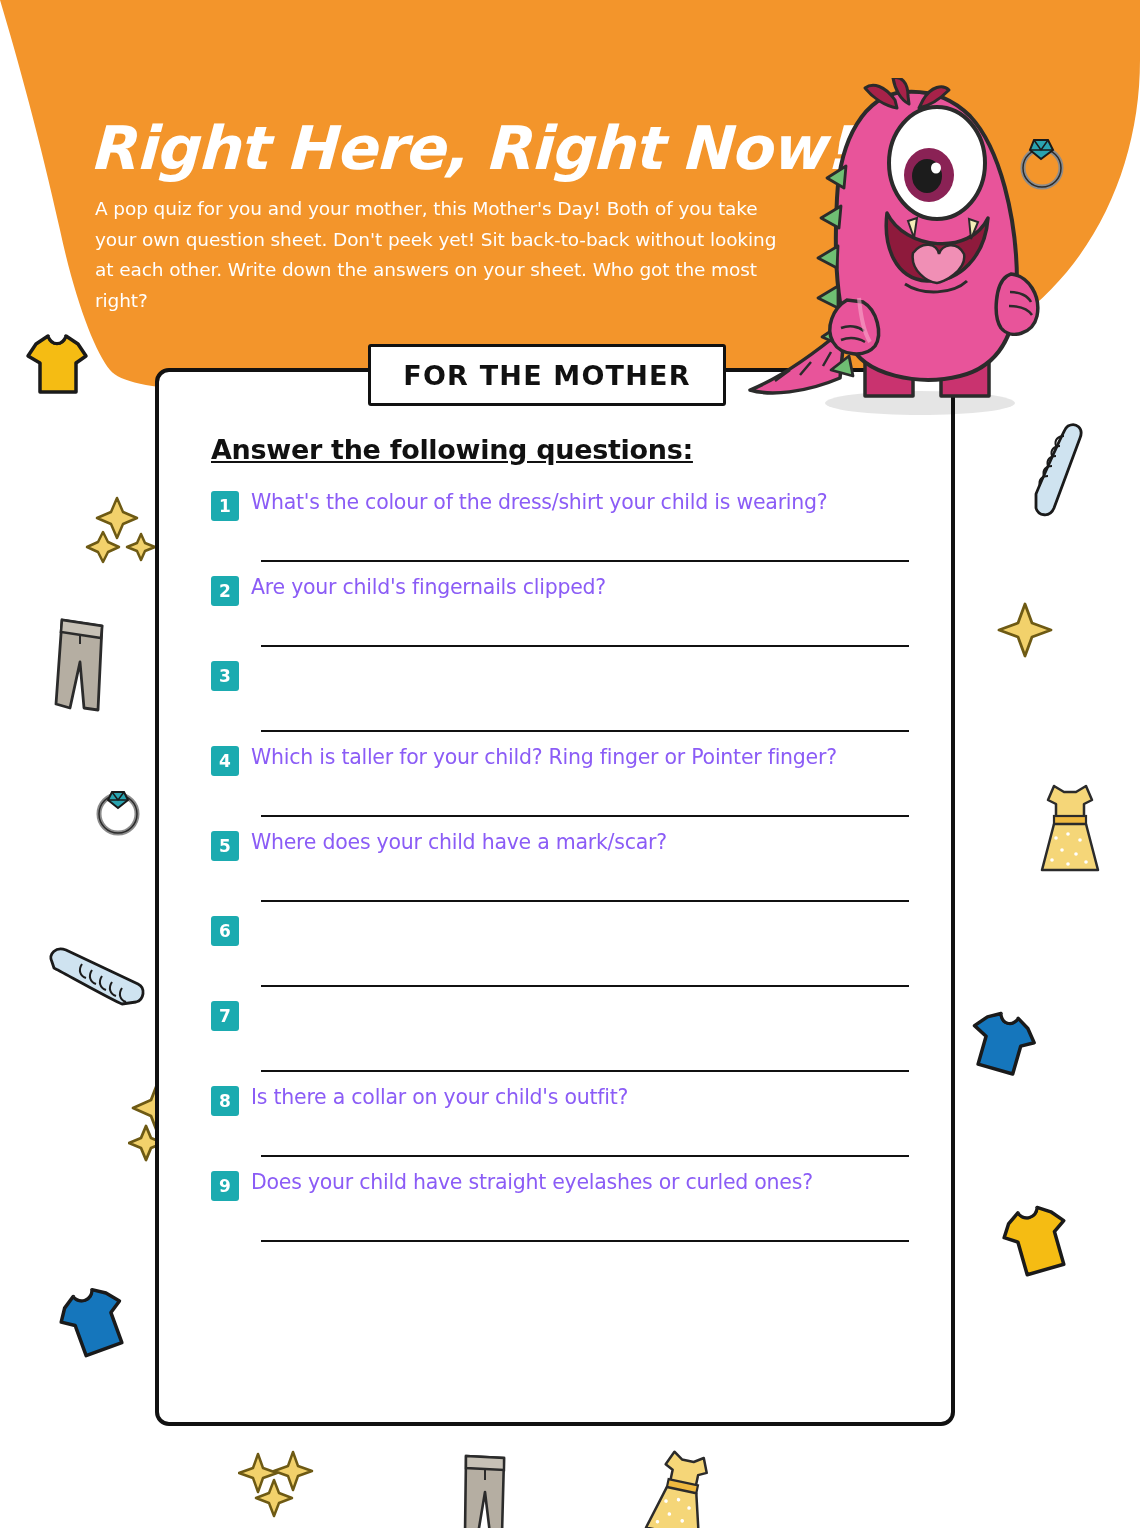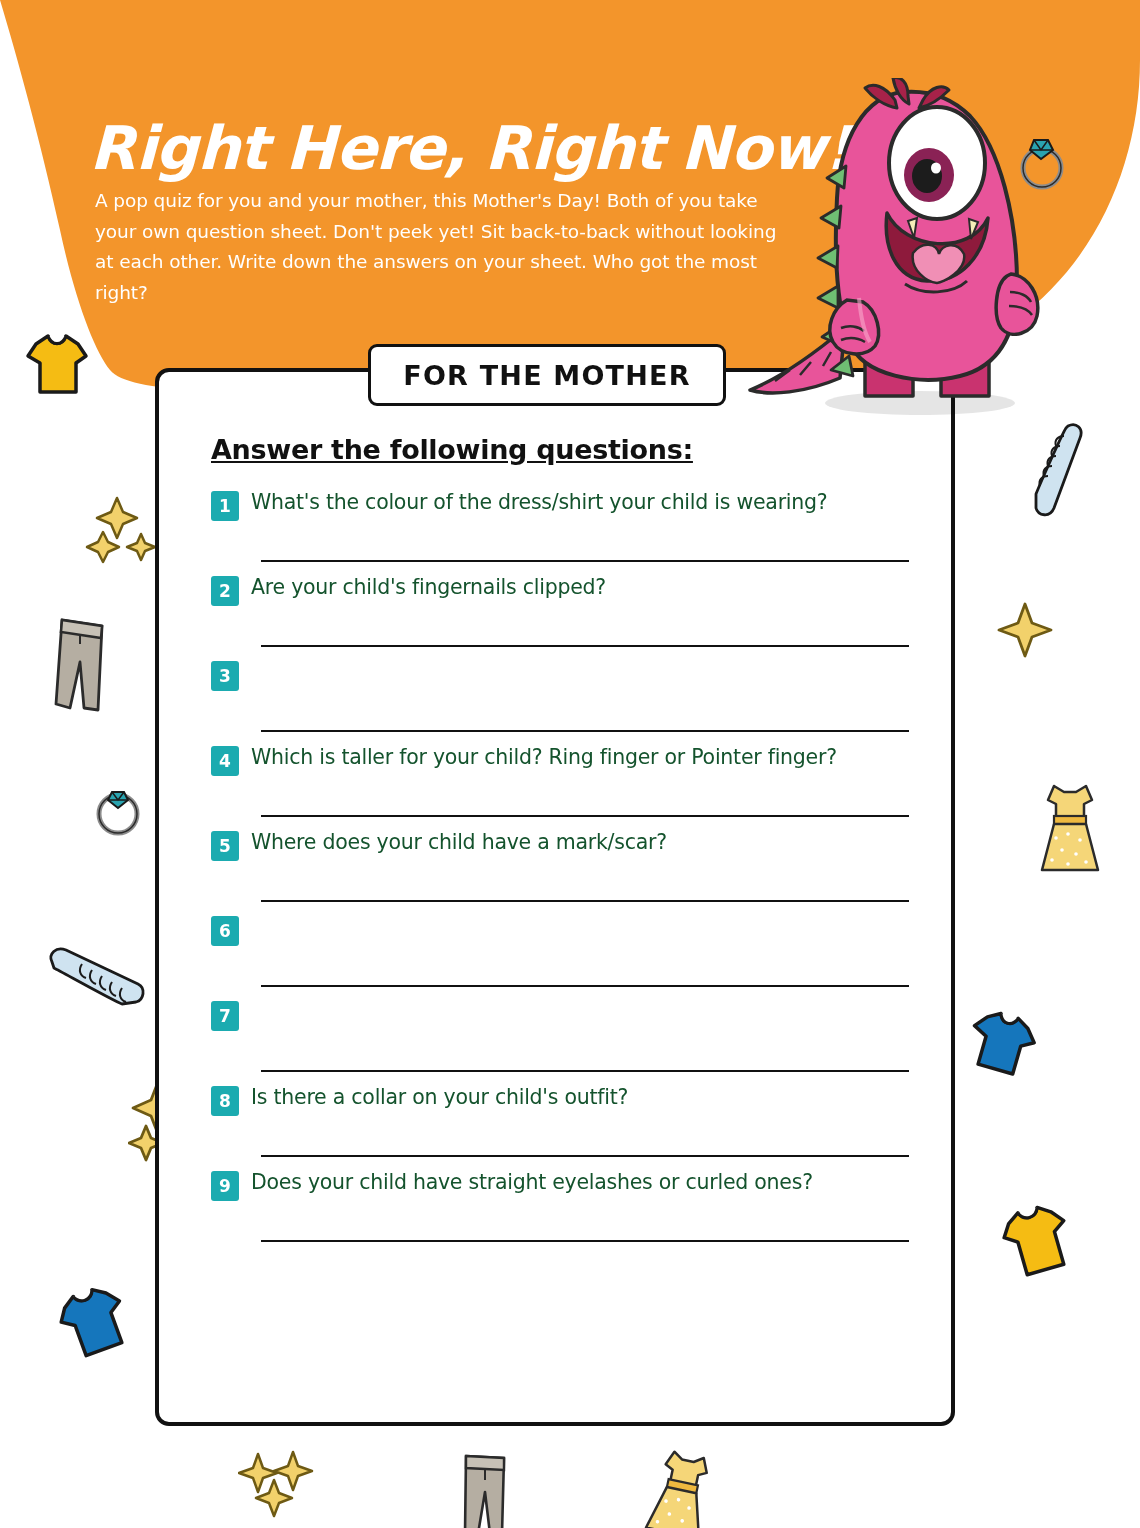--- a/index.html
+++ b/index.html
@@ -36,21 +36,21 @@
     font-size: 60px;
     font-weight: bold;
     font-style: italic;
     color: #ffffff;
     letter-spacing: -1px;
     line-height: 1.0;
     white-space: nowrap;
     transform: skewX(-4deg);
   }
   .quiz-desc {
-    margin-top: 8px;
+    margin-top: 16px;
     font-family: "DejaVu Sans", sans-serif;
     font-size: 18.5px;
     color: #ffffff;
     line-height: 1.65;
     width: 700px;
     letter-spacing: -0.1px;
   }
 
   
   .monster-wrap {
@@ -83,21 +83,21 @@
 
   
   .title-tab {
     position: absolute;
     left: 368px;
     top: 344px;
     width: 358px;
     height: 62px;
     background: #ffffff;
     border: 3.5px solid #111111;
-    border-radius: 9px;
+    border-radius: 3px;
     z-index: 7;
     display: flex;
     align-items: center;
     justify-content: center;
   }
   .title-tab-text {
     font-family: "DejaVu Sans", sans-serif;
     font-size: 27px;
     font-weight: bold;
     color: #111111;
@@ -144,21 +144,21 @@
     align-items: center;
     justify-content: center;
     border-radius: 3px;
     padding: 0 5px;
     margin-top: 2px;
   }
 
   .q-text {
     font-family: "DejaVu Sans", sans-serif;
     font-size: 20.5px;
-    color: #14532d;
+    color: #8b5cf6;
     line-height: 1.3;
     letter-spacing: -0.25px;
     white-space: nowrap;
   }
 
   .answer-rule {
     position: absolute;
     left: 50px;
     right: 0;
     bottom: 6px;

